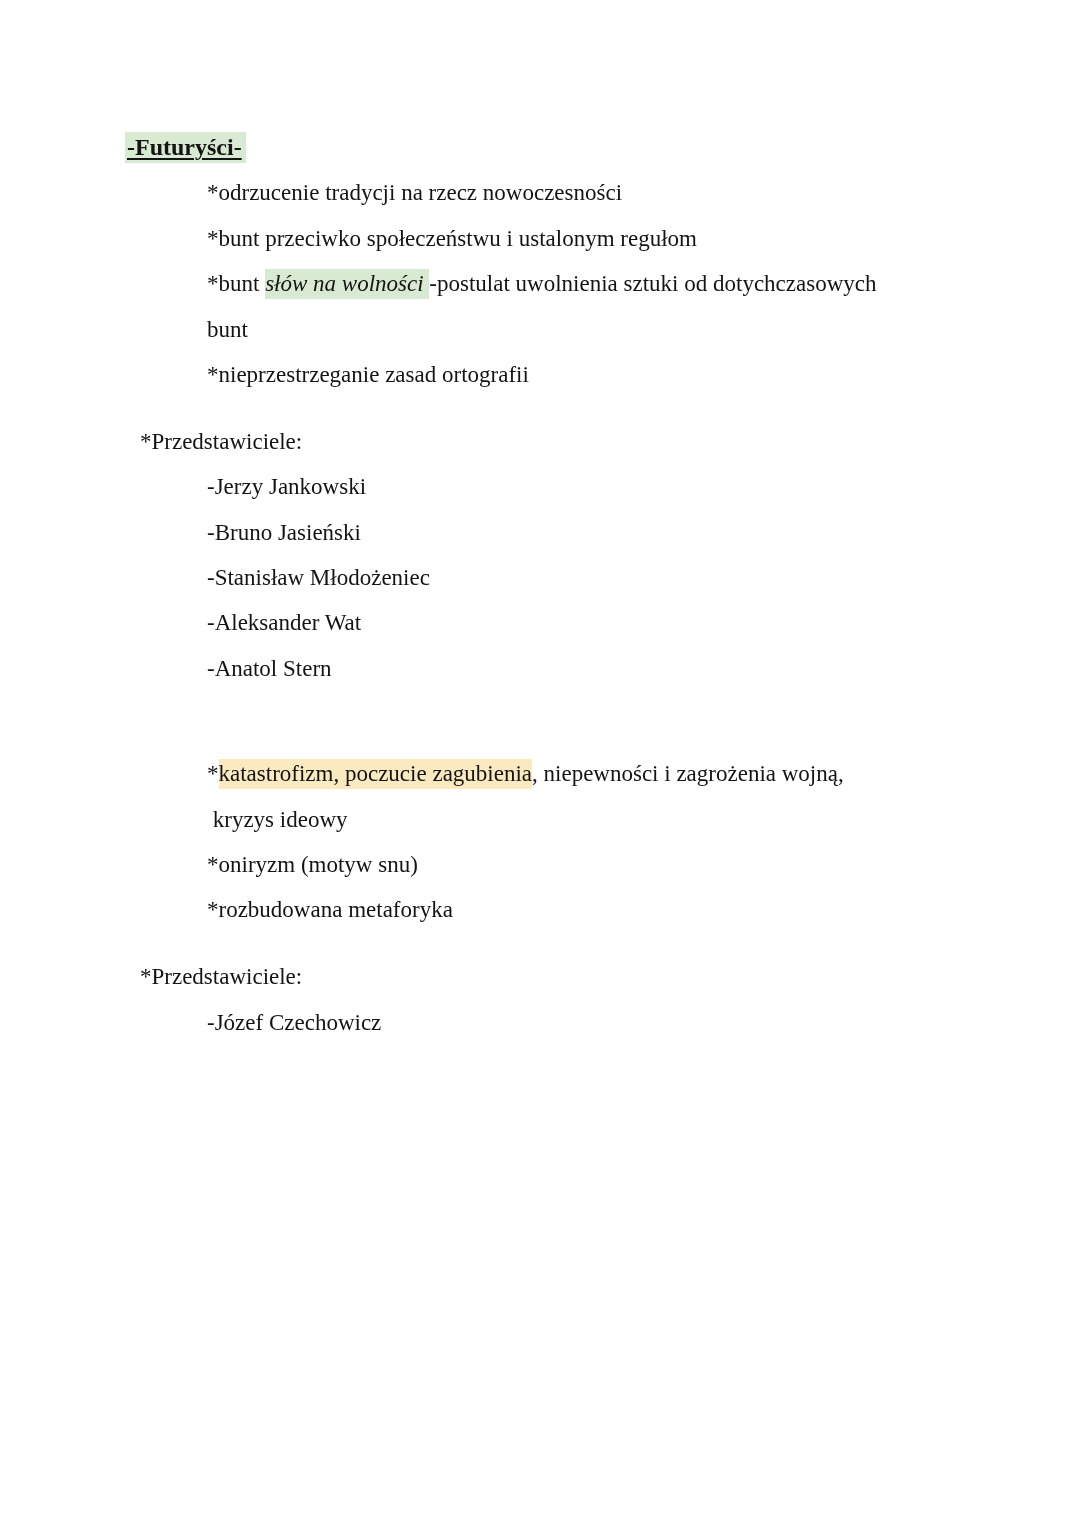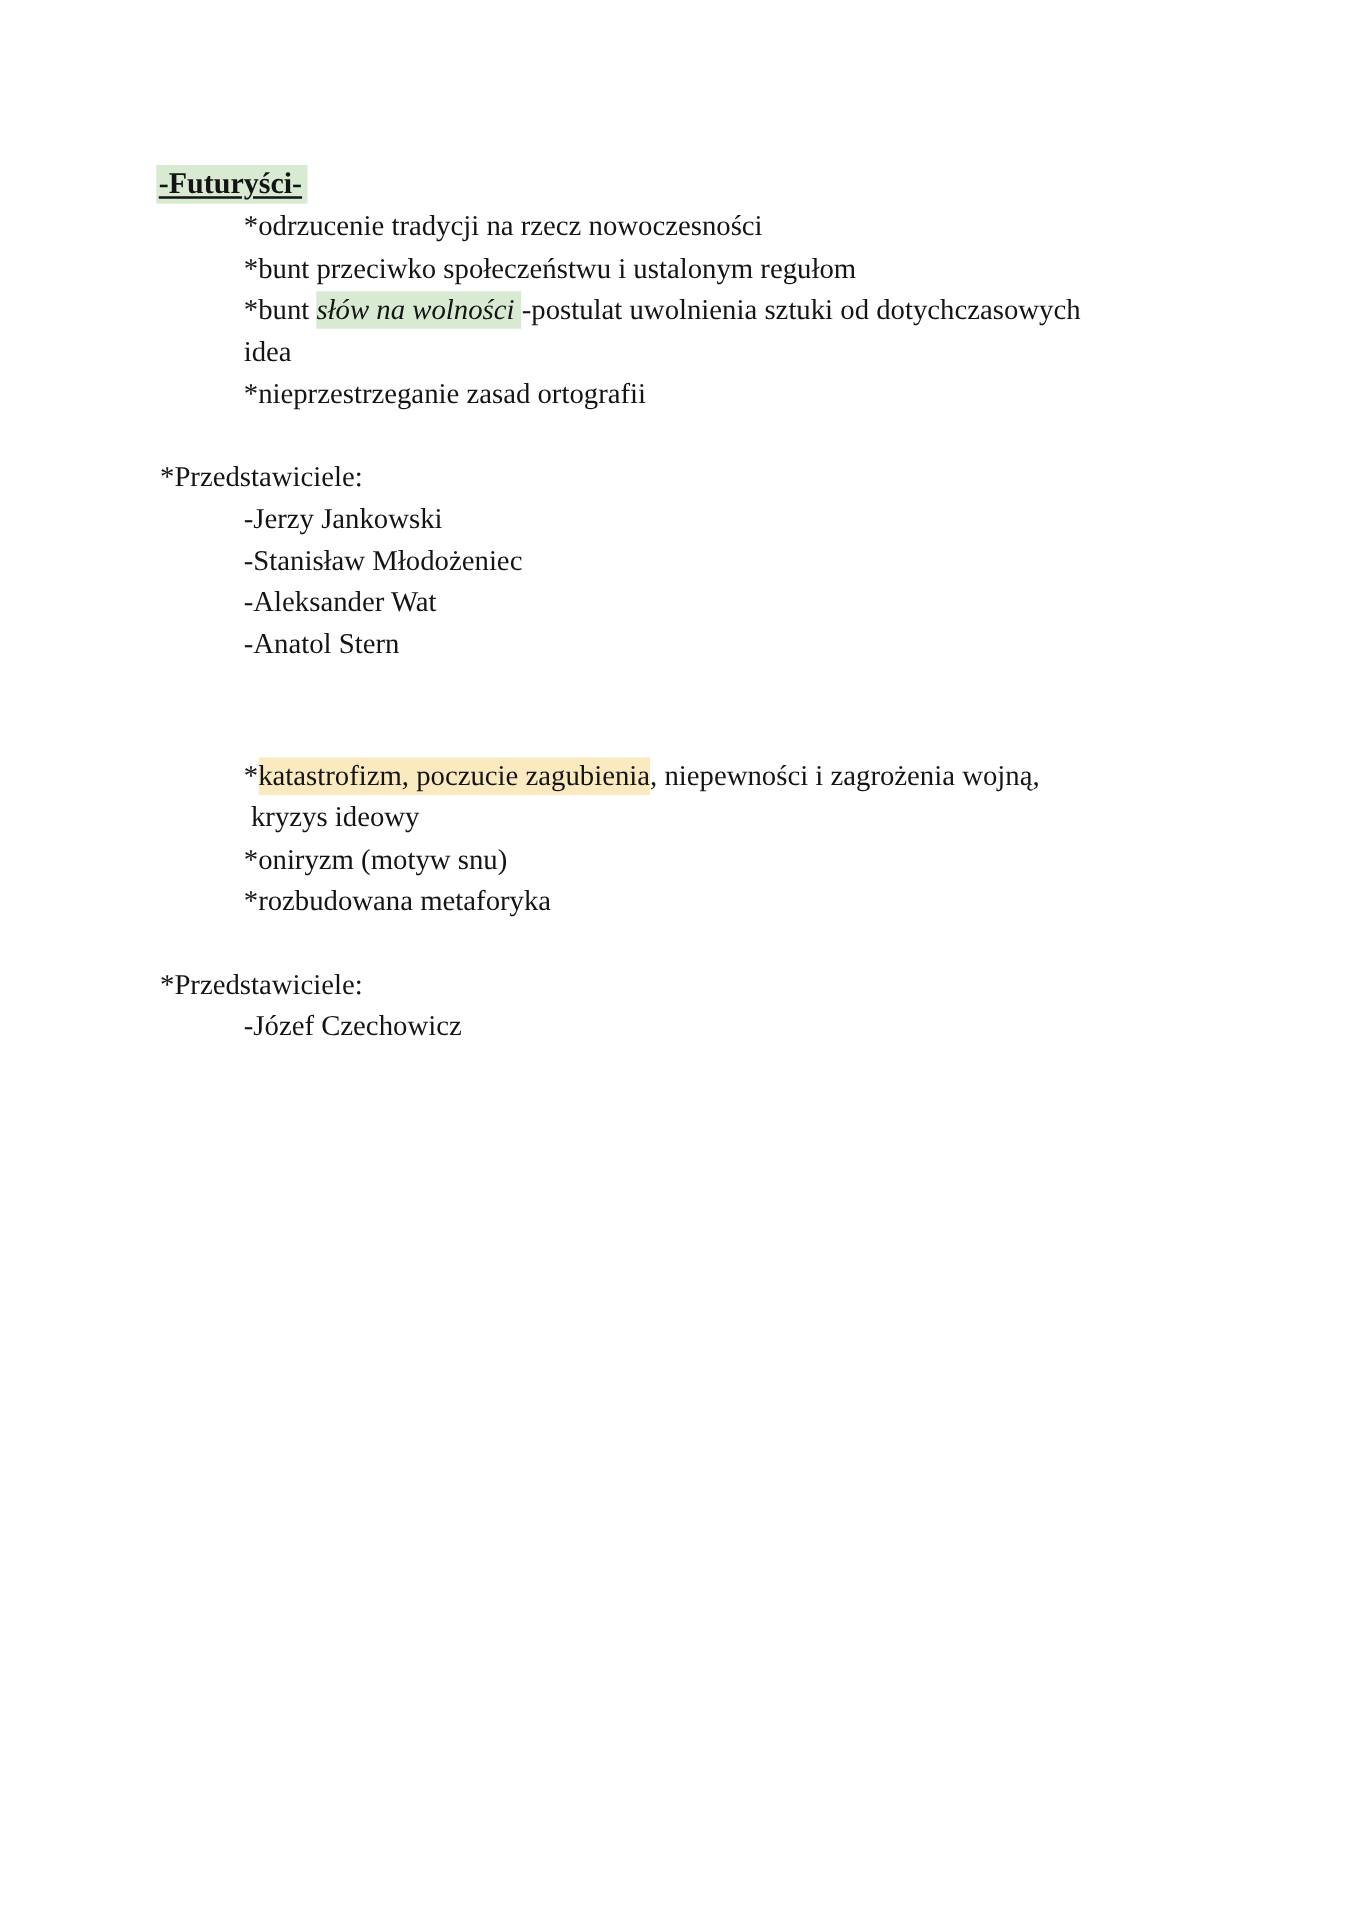--- a/index.html
+++ b/index.html
@@ -27,21 +27,21 @@
     top: 0;
     box-sizing: border-box;
     width: 1080px;
     padding: 131px 0 0 128px;
     font-family: "Liberation Serif", "DejaVu Serif", serif;
     font-size: 23px;
     line-height: 33.4px;
     color: var(--text-color);
   }
   .line {
-    margin: 0;
+    margin: 12px;
     white-space: pre;
   }
   .heading {
     margin: 0;
     font-size: 24px;
     font-weight: bold;
     white-space: pre;
   }
   .heading .hl {
     text-decoration: underline;
@@ -63,26 +63,27 @@
 
 <div class="page">
   <div class="content">
 
     <section>
       <h2 class="heading"><span class="hl hl-green">-Futuryści-</span></h2>
       <div class="indent">
         <p class="line">*odrzucenie tradycji na rzecz nowoczesności</p>
         <p class="line">*bunt przeciwko społeczeństwu i ustalonym regułom</p>
         <p class="line"><span>*bunt </span><span class="hl-green inline-hl italic">słów na wolności </span><span>-postulat uwolnienia sztuki od dotychczasowych</span></p>
-        <p class="line">idea</p>
+        <p class="line">bunt</p>
         <p class="line">*nieprzestrzeganie zasad ortografii</p>
       </div>
       <p class="line label">*Przedstawiciele:</p>
       <div class="indent">
         <p class="line">-Jerzy Jankowski</p>
+        <p class="line">-Bruno Jasieński</p>
         <p class="line">-Stanisław Młodożeniec</p>
         <p class="line">-Aleksander Wat</p>
         <p class="line">-Anatol Stern</p>
       </div>
     </section>
 
     <section class="section-gap">
       <div class="indent">
         <p class="line"><span>*</span><span class="hl-yellow inline-hl">katastrofizm, poczucie zagubienia</span><span>, niepewności i zagrożenia wojną,</span></p>
         <p class="line"> kryzys ideowy</p>

